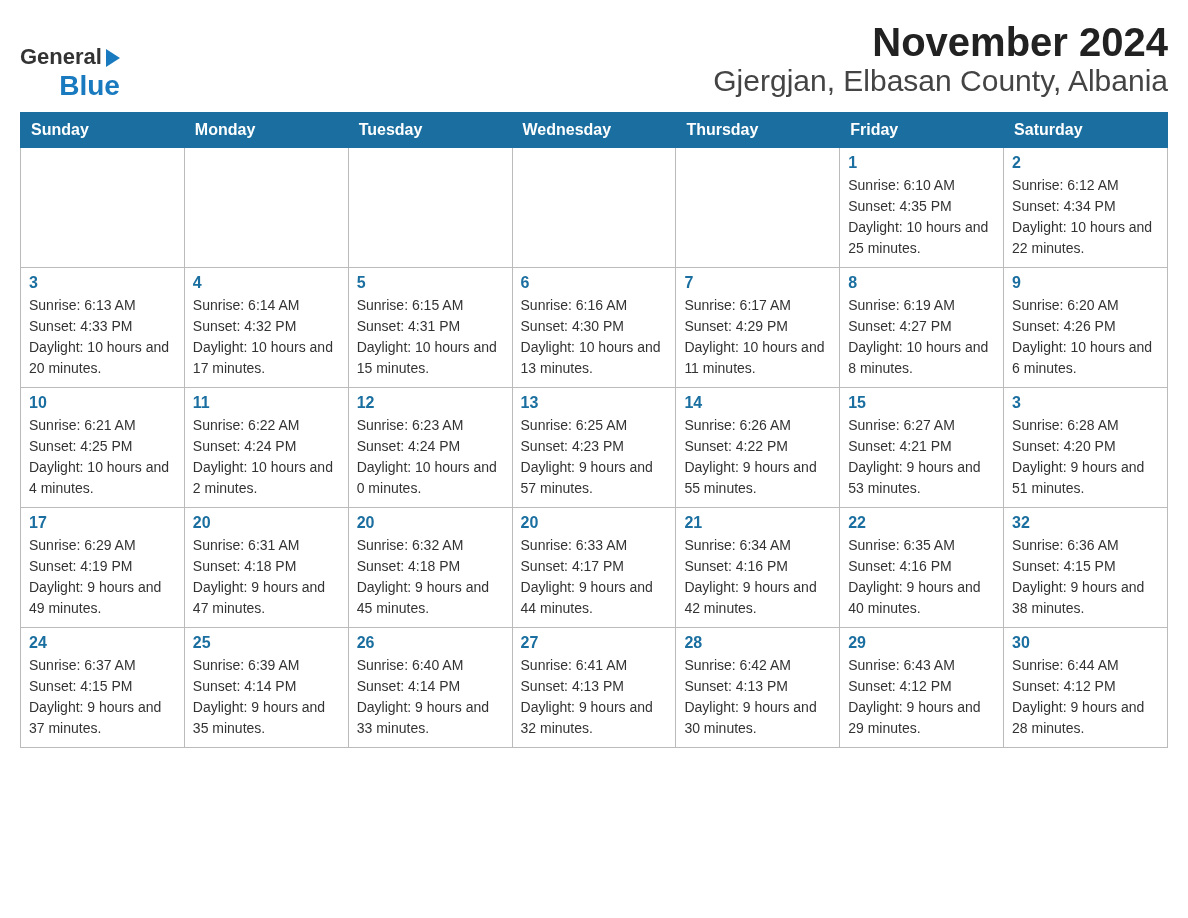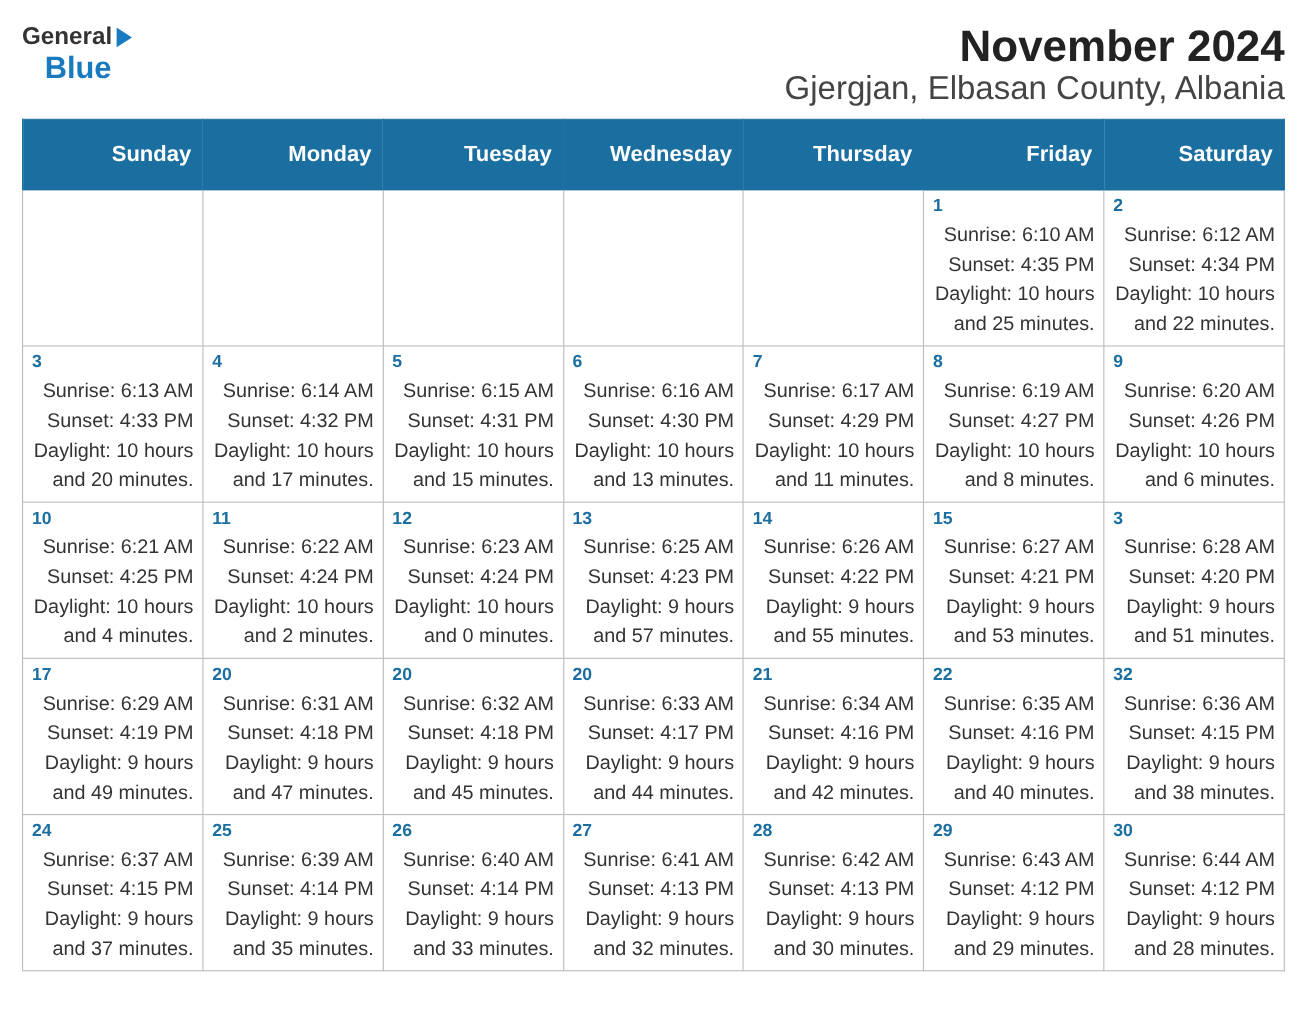--- a/index.html
+++ b/index.html
@@ -31,24 +31,24 @@
       color: #444;
     }
     .calendar {
       width: 100%;
       border-collapse: collapse;
       border: 1px solid #999;
     }
     .calendar th {
       background-color: #1a6fa0;
       color: #fff;
-      font-size: 20px;
+      font-size: 16px;
       font-weight: bold;
-      padding: 20px 10px;
-      text-align: right;
+      padding: 8px 10px;
+      text-align: left;
       border: 1px solid #1a6fa0;
     }
     .calendar td {
       vertical-align: top;
       border: 1px solid #bbb;
       padding: 6px 8px;
       width: 14.28%;
       height: 120px;
       font-size: 13px;
       color: #333;
@@ -57,29 +57,29 @@
       background: #fff;
     }
     .day-number {
       font-size: 16px;
       font-weight: bold;
       color: #1a6fa0;
       display: block;
       margin-bottom: 3px;
     }
     .day-info {
-      font-size: 18px;
+      font-size: 14px;
       color: #333;
       line-height: 1.5;
-      text-align: right;
     }
     .logo-wrapper {
       display: flex;
       flex-direction: column;
-      align-items: center;
+      align-items: flex-end;
+      margin-top: 24px;
     }
     .logo-line1 {
       display: flex;
       align-items: center;
     }
     .logo-line2 {
       margin-left: 2px;
     }
   </style>
 </head>

